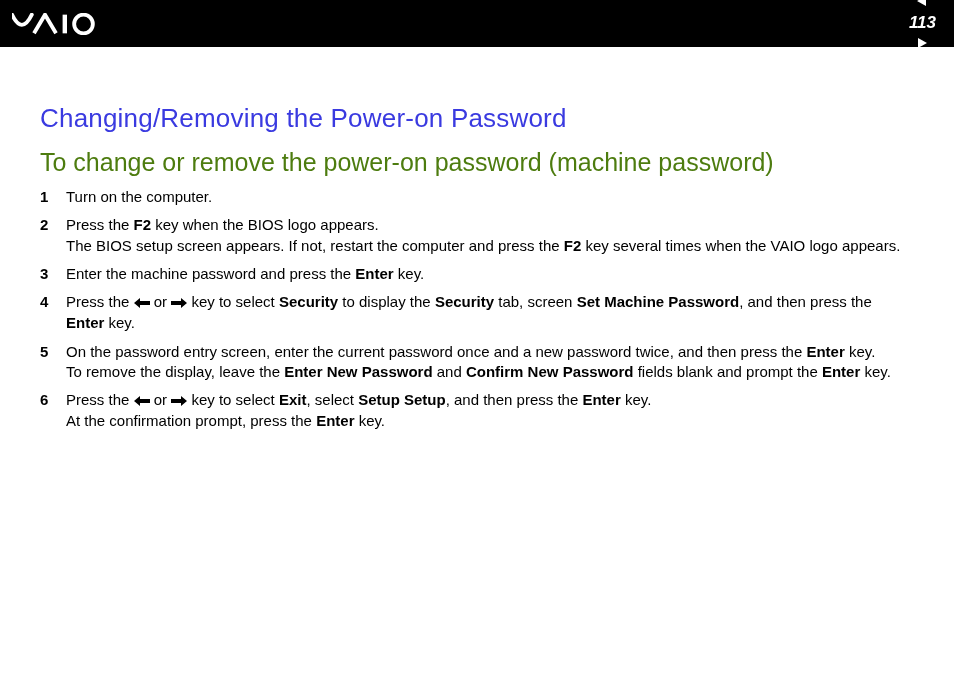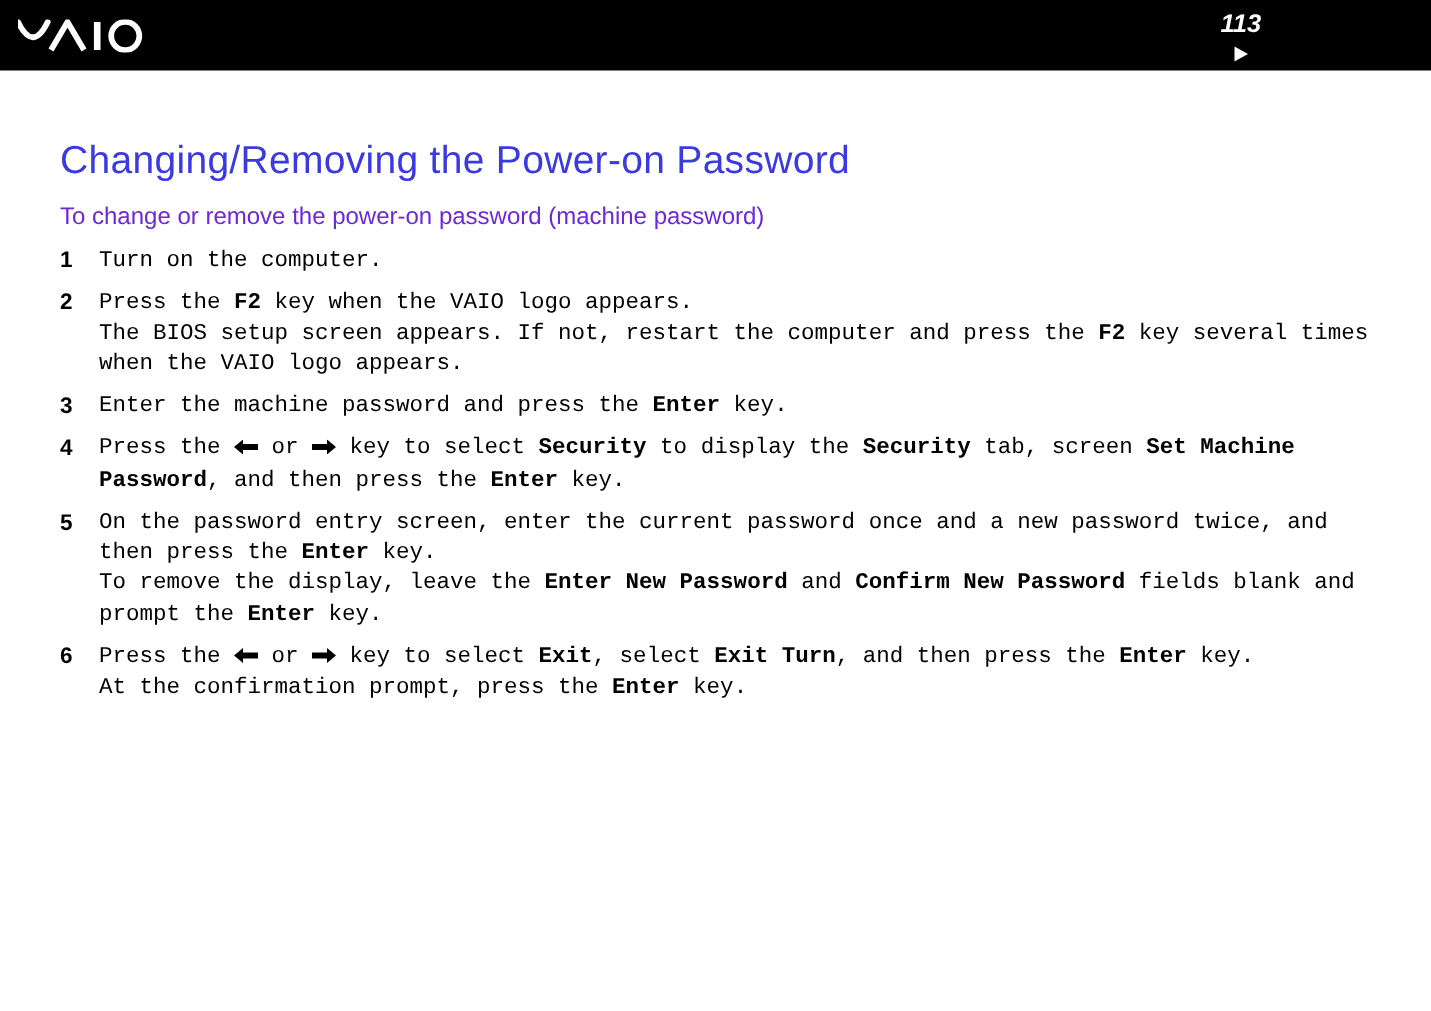--- a/index.html
+++ b/index.html
@@ -4,27 +4,27 @@
 <style>
   * { margin: 0; padding: 0; box-sizing: border-box; }
   html, body { width: 954px; height: 674px; background: #fff; font-family: Arial, Helvetica, sans-serif; color: #000; }
   .page { width: 954px; height: 674px; position: relative; }
   .topbar { width: 100%; height: 47px; background: #000; color: #fff; display: flex; align-items: center; justify-content: space-between; padding: 0 18px 0 12px; }
   .logo svg { height: 22px; width: auto; fill: #fff; display: block; }
   .topright { text-align: right; }
   .pagenav { display: flex; align-items: center; justify-content: flex-end; gap: 4px; font-weight: bold; font-style: italic; font-size: 17px; line-height: 1; margin-bottom: 2px; flex-direction: column; }
   .pagenav .tri { display: inline-block; }
   .section-title { font-weight: bold; font-size: 13.5px; }
-  .content { padding: 44px 40px 0 40px; }
+  .content { padding: 56px 40px 0 40px; }
   h1 { color: #3a3ae0; font-weight: 400; font-size: 26px; margin-bottom: 14px; letter-spacing: 0.2px; }
-  .subhead { color: #6d28d9; font-size: 16px; margin-bottom: 10px; }
+  .subhead { color: #4d7c0f; font-size: 25px; margin-bottom: 10px; }
   ol.steps { list-style: none; counter-reset: step; font-size: 15px; line-height: 1.35; }
   ol.steps > li { counter-increment: step; display: flex; align-items: flex-start; margin-bottom: 8px; }
   ol.steps > li::before { content: counter(step); font-weight: bold; min-width: 26px; flex: 0 0 26px; }
-  ol.steps > li .body { flex: 1; font-family: Liberation Mono, monospace; }
+  ol.steps > li .body { flex: 1; }
   .arrow { display: inline-block; vertical-align: -1px; }
   b { font-weight: bold; }
 </style>
 </head>
 <body>
 <div class="page">
 
 <div class="topbar">
   <div class="logo">
     <svg viewBox="0 0 200 40" width="110" height="22" xmlns="http://www.w3.org/2000/svg">
@@ -41,37 +41,36 @@
               <polygon points="10,1 10,11 1,6" fill="#fff"></polygon>
             </svg>
       </span>
       <span>113</span>
       <span class="tri">
         <svg width="12" height="12" viewBox="0 0 12 12">
               <polygon points="2,1 2,11 11,6" fill="#fff"></polygon>
             </svg>
       </span>
     </div>
-    <div class="section-title">Customizing Your VAIO Computer</div>
   </div>
 </div>
 
 <div class="content">
   <h1>Changing/Removing the Power-on Password</h1>
   <div class="subhead">To change or remove the power-on password (machine password)</div>
 
   <ol class="steps">
 
     <li>
       <div class="body">Turn on the computer.</div>
     </li>
 
     <li>
       <div class="body">
-        <span>Press the </span><b>F2</b><span> key when the VAIO logo appears.</span><br>
+        <span>Press the </span><b>F2</b><span> key when the BIOS logo appears.</span><br>
         <span>The BIOS setup screen appears. If not, restart the computer and press the </span><b>F2</b><span> key several times when the VAIO logo appears.</span>
       </div>
     </li>
 
     <li>
       <div class="body">
         <span>Enter the machine password and press the </span><b>Enter</b><span> key.</span>
       </div>
     </li>
 
@@ -91,21 +90,21 @@
         <span>To remove the display, leave the </span><b>Enter New Password</b><span> and </span><b>Confirm New Password</b><span> fields blank and prompt the </span><b>Enter</b><span> key.</span>
       </div>
     </li>
 
     <li>
       <div class="body">
         <span>Press the </span><span class="arrow"><svg width="16" height="10" viewBox="0 0 16 10">
                 <polygon points="0,5 6,0 6,3 16,3 16,7 6,7 6,10" fill="#000"></polygon>
               </svg></span><span> or </span><span class="arrow"><svg width="16" height="10" viewBox="0 0 16 10">
                 <polygon points="16,5 10,0 10,3 0,3 0,7 10,7 10,10" fill="#000"></polygon>
-              </svg></span><span> key to select </span><b>Exit</b><span>, select </span><b>Exit Turn</b><span>, and then press the </span><b>Enter</b><span> key.</span><br>
+              </svg></span><span> key to select </span><b>Exit</b><span>, select </span><b>Setup Setup</b><span>, and then press the </span><b>Enter</b><span> key.</span><br>
         <span>At the confirmation prompt, press the </span><b>Enter</b><span> key.</span>
       </div>
     </li>
 
   </ol>
 </div>
 
 </div>
 
 </body></html>

